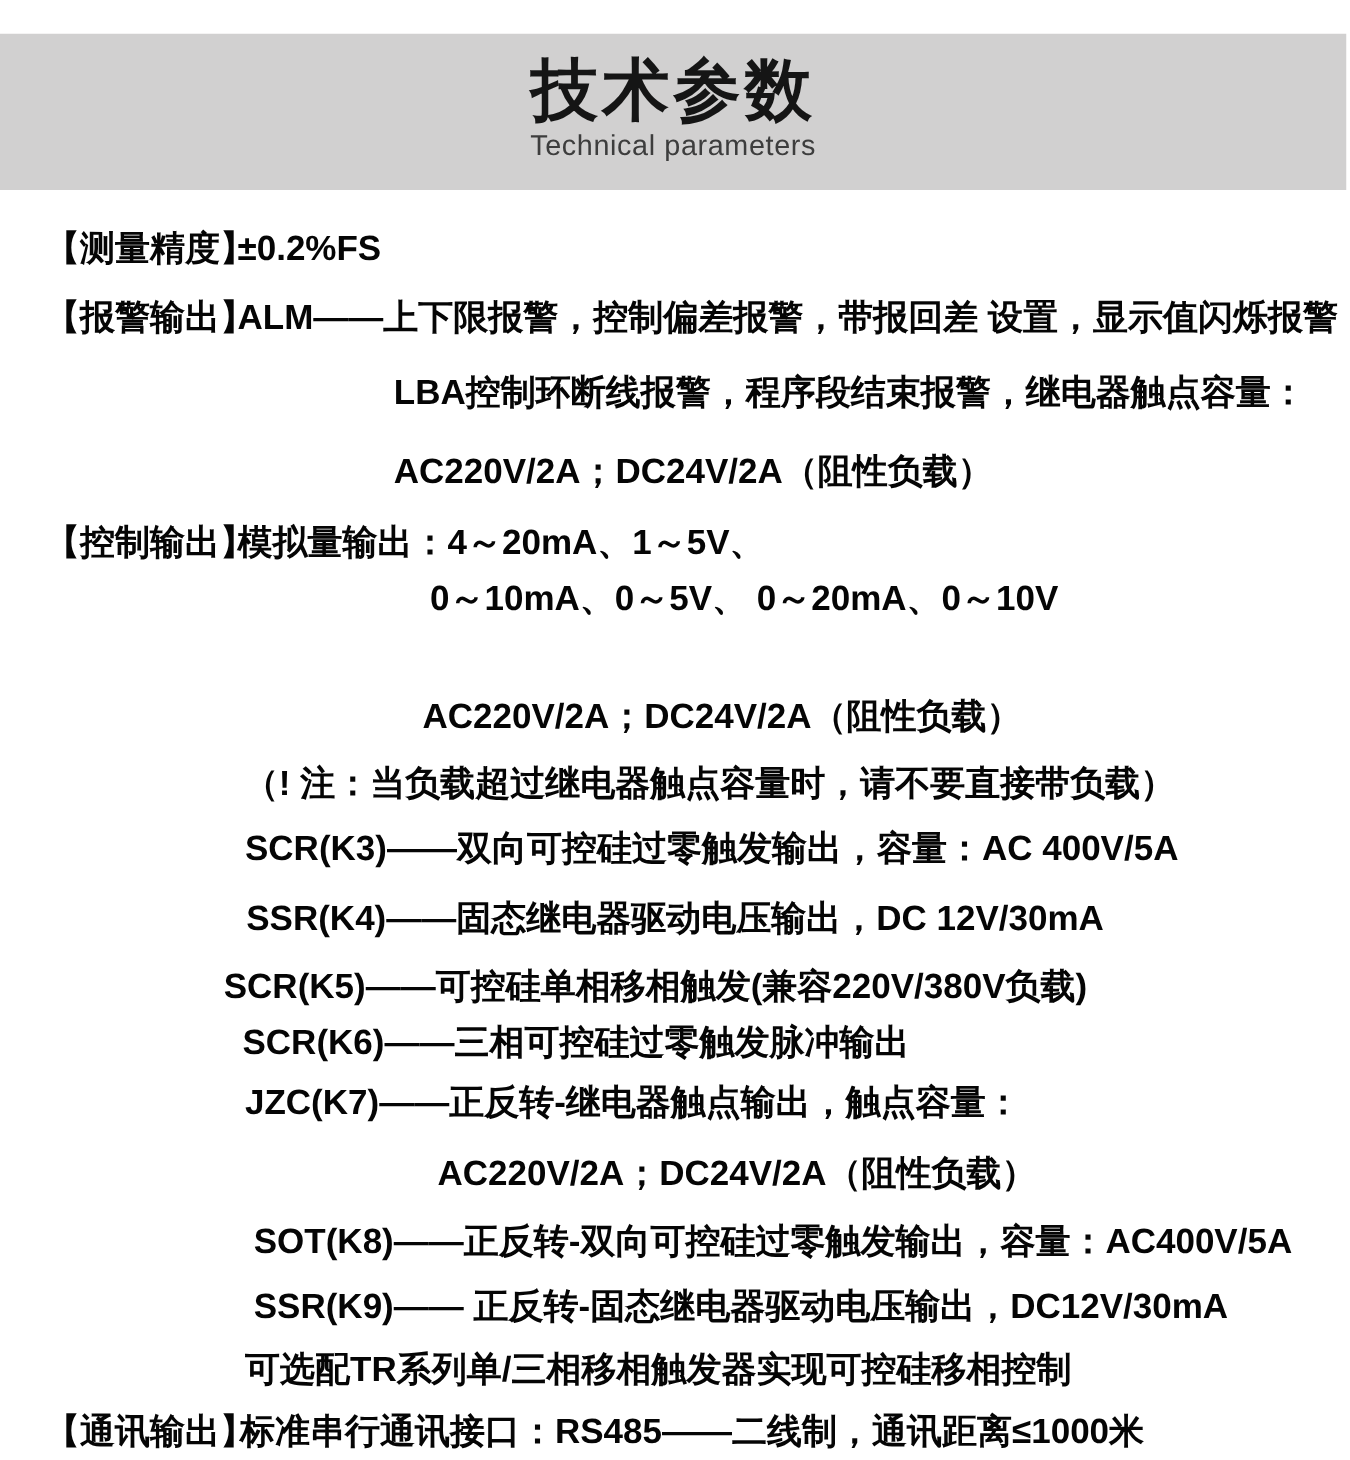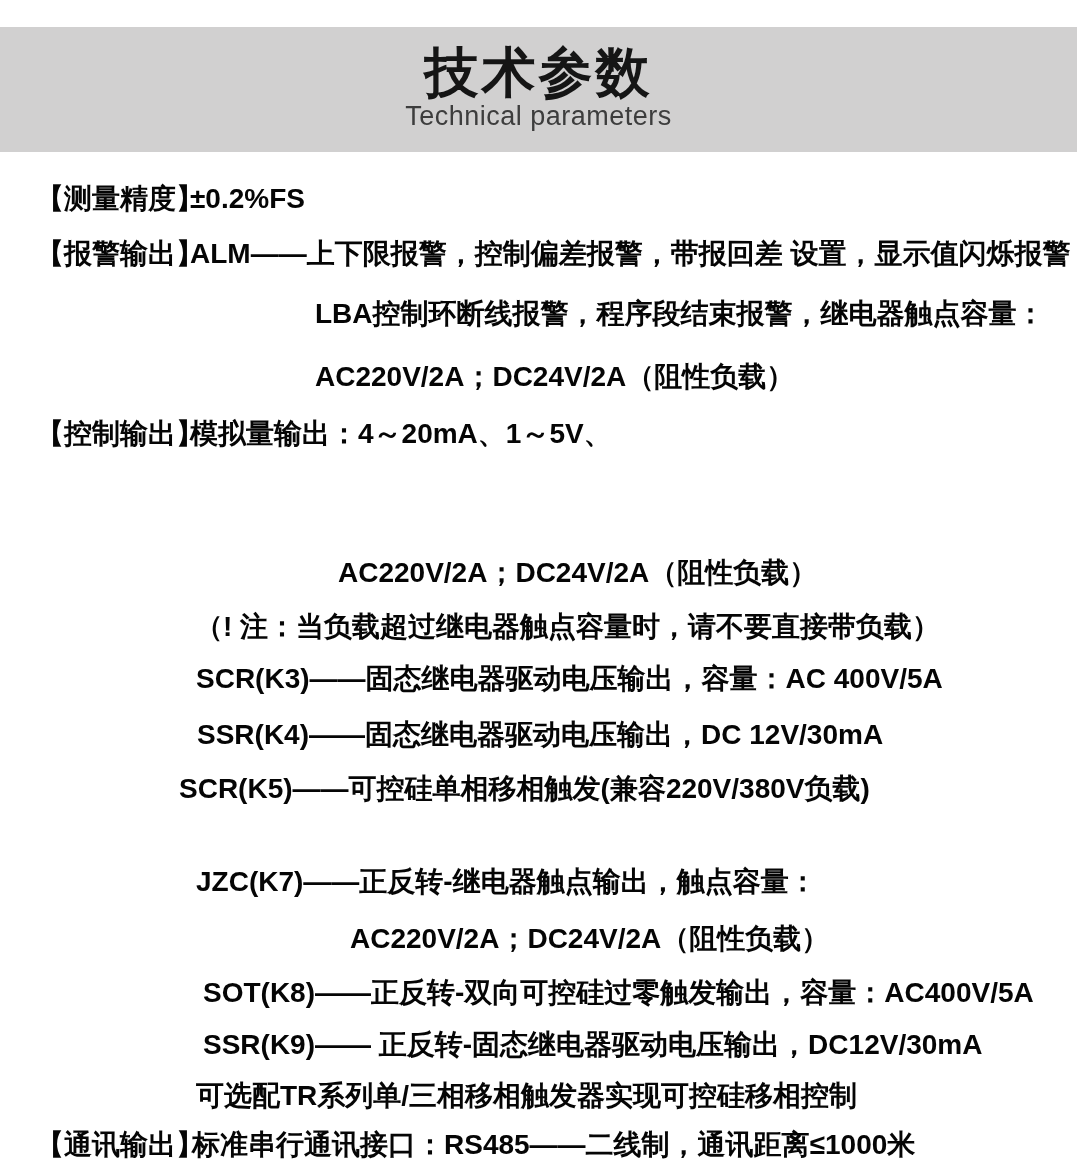--- a/index.html
+++ b/index.html
@@ -22,21 +22,21 @@
     padding-top:17px;
     font-size:54px;
     line-height:56px;
     font-weight:800;
     letter-spacing:3px;
     color:#151515;
   }
   .banner-sub{
     margin:0;
     margin-top:3px;
-    font-size:27px;
+    font-size:23px;
     line-height:26px;
     font-weight:400;
     letter-spacing:0.5px;
     color:#3d3d3d;
   }
   .t{
     position:absolute;
     white-space:nowrap;
     font-size:28px;
     line-height:34px;
@@ -57,25 +57,27 @@
   <div class="t" style="left:36px;top:182px">【测量精度】</div>
   <div class="t" style="left:190px;top:182px">±0.2%FS</div>
 
   <div class="t" style="left:36px;top:237px">【报警输出】</div>
   <div class="t" style="left:190px;top:237px">ALM——上下限报警，控制偏差报警，带报回差 设置，显示值闪烁报警，</div>
   <div class="t" style="left:315px;top:297px">LBA控制环断线报警，程序段结束报警，继电器触点容量：</div>
   <div class="t" style="left:315px;top:360px">AC220V/2A；DC24V/2A（阻性负载）</div>
 
   <div class="t" style="left:36px;top:417px">【控制输出】</div>
   <div class="t" style="left:190px;top:417px">模拟量输出：4～20mA、1～5V、</div>
+  <div class="t" style="left:344px;top:462px">0～10mA、0～5V、 0～20mA、0～10V</div>
   <div class="t" style="left:338px;top:556px">AC220V/2A；DC24V/2A（阻性负载）</div>
   <div class="t" style="left:195px;top:610px">（! 注：当负载超过继电器触点容量时，请不要直接带负载）</div>
-  <div class="t" style="left:196px;top:662px">SCR(K3)——固态继电器驱动电压输出，容量：AC 400V/5A</div>
+  <div class="t" style="left:196px;top:662px">SCR(K3)——双向可控硅过零触发输出，容量：AC 400V/5A</div>
   <div class="t" style="left:197px;top:718px">SSR(K4)——固态继电器驱动电压输出，DC 12V/30mA</div>
   <div class="t" style="left:179px;top:772px">SCR(K5)——可控硅单相移相触发(兼容220V/380V负载)</div>
+  <div class="t" style="left:194px;top:817px">SCR(K6)——三相可控硅过零触发脉冲输出</div>
   <div class="t" style="left:196px;top:865px">JZC(K7)——正反转-继电器触点输出，触点容量：</div>
   <div class="t" style="left:350px;top:922px">AC220V/2A；DC24V/2A（阻性负载）</div>
   <div class="t" style="left:203px;top:976px">SOT(K8)——正反转-双向可控硅过零触发输出，容量：AC400V/5A</div>
   <div class="t" style="left:203px;top:1028px">SSR(K9)—— 正反转-固态继电器驱动电压输出，DC12V/30mA</div>
   <div class="t" style="left:36px;top:1128px">【通讯输出】</div>
 
   <div class="t" style="left:196px;top:1079px">可选配TR系列单/三相移相触发器实现可控硅移相控制</div>
   <div class="t" style="left:192px;top:1128px">标准串行通讯接口：RS485——二线制，通讯距离≤1000米</div>
 
 </div>

